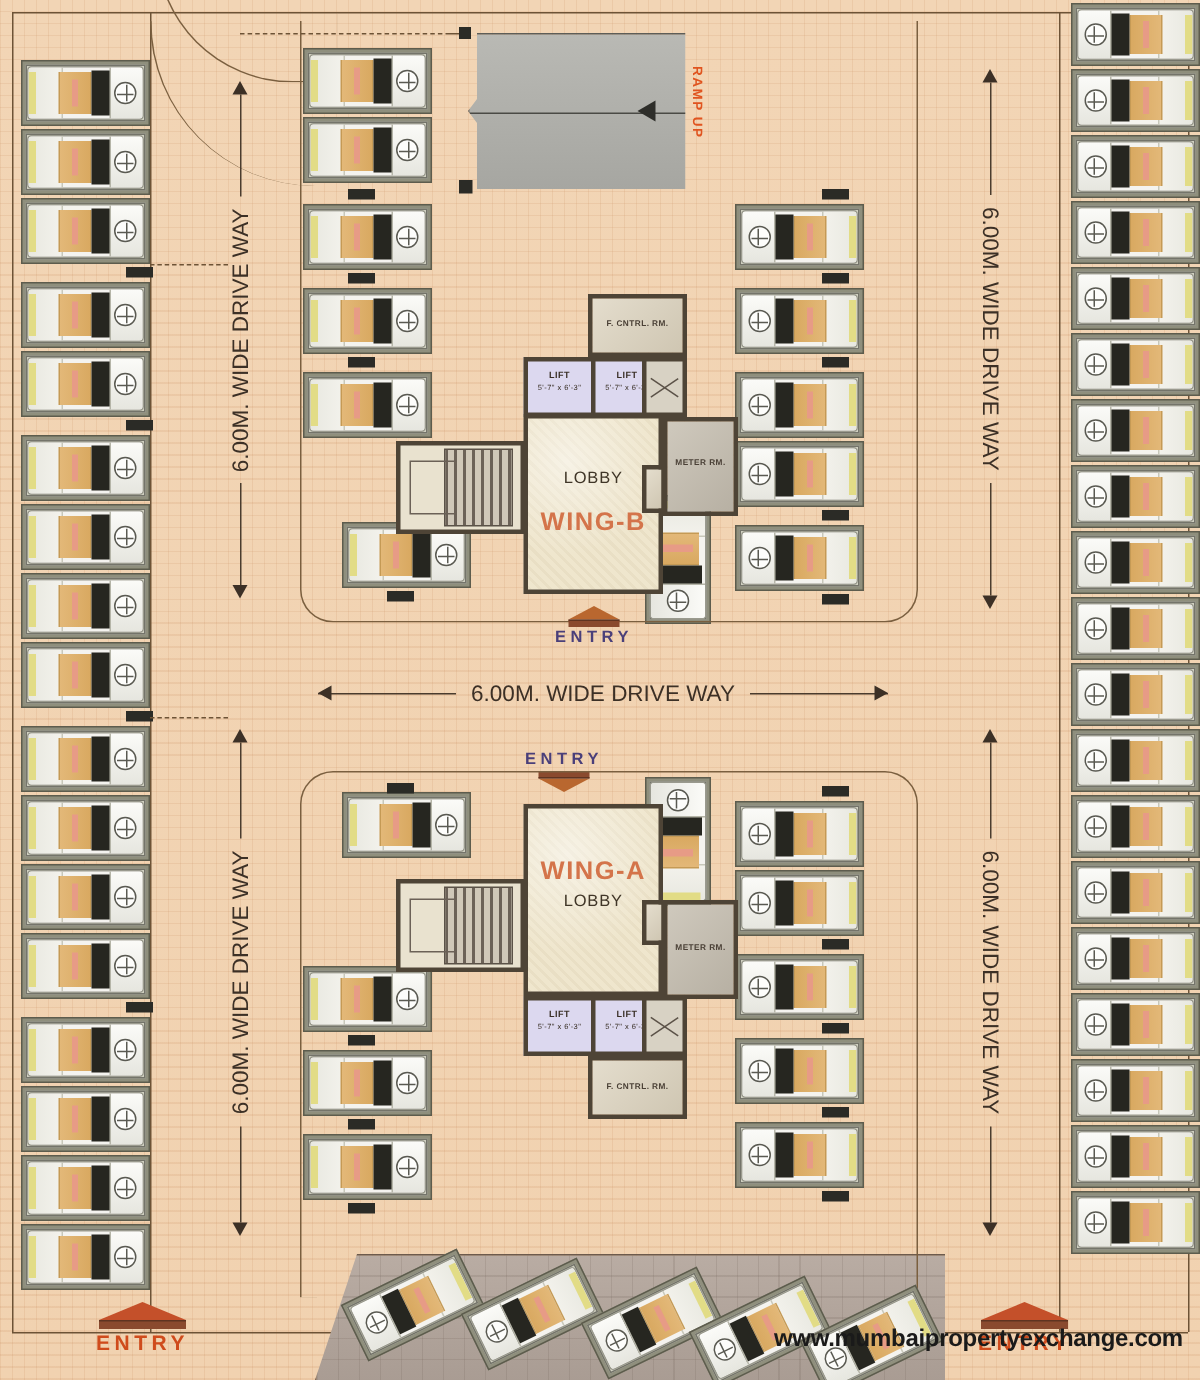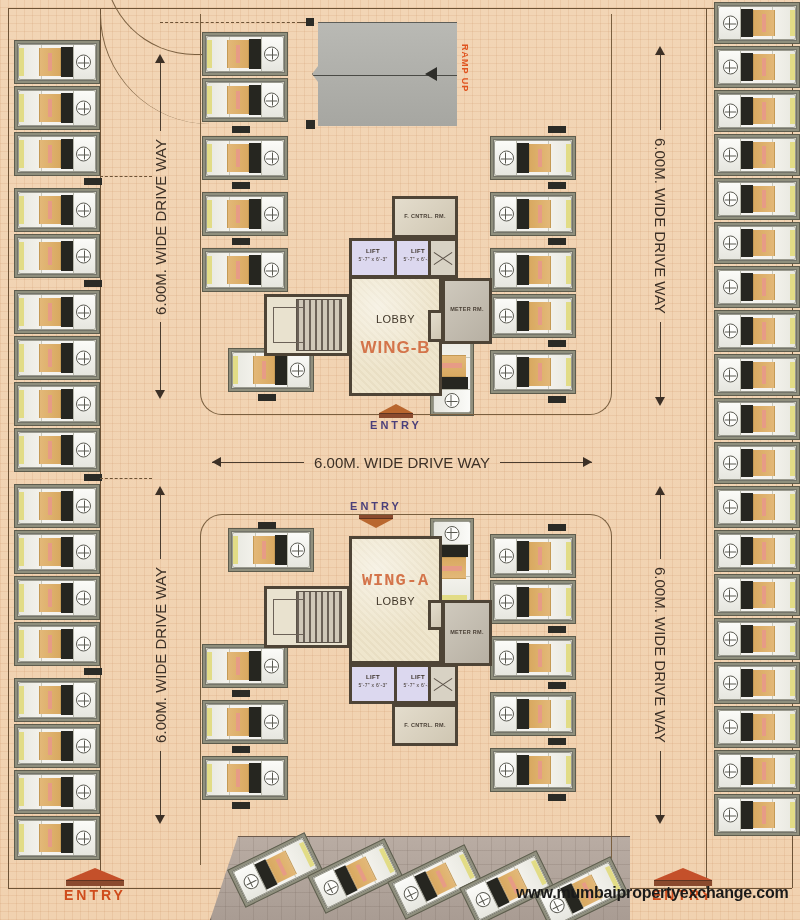--- a/index.html
+++ b/index.html
@@ -1020,21 +1020,21 @@
         <div class="windshield"></div>
         <div class="bonnet"></div>
         <div class="wheelsym"></div>
       </div>
     </div>
   </div>
 
   <div>
 
     <div class="lobby" style="left:349px;top:536px;width:93px;height:128px;">
-      <div class="wing-name" style="top:26%;font-family:Liberation Mono, monospace;">WING-A</div>
+      <div class="wing-name" style="top:26%;">WING-A</div>
       <div class="lobby-name" style="top:46%;">LOBBY</div>
     </div>
 
     <div class="room light" style="left:428px;top:600px;width:16px;height:30px;"></div>
 
     <div class="room shaded" style="left:442px;top:600px;width:50px;height:66px;">
       <div class="room-label tiny" style="top:44%;">METER RM.</div>
     </div>
 
     <div class="room lift" style="left:349px;top:664px;width:48px;height:40px;">

